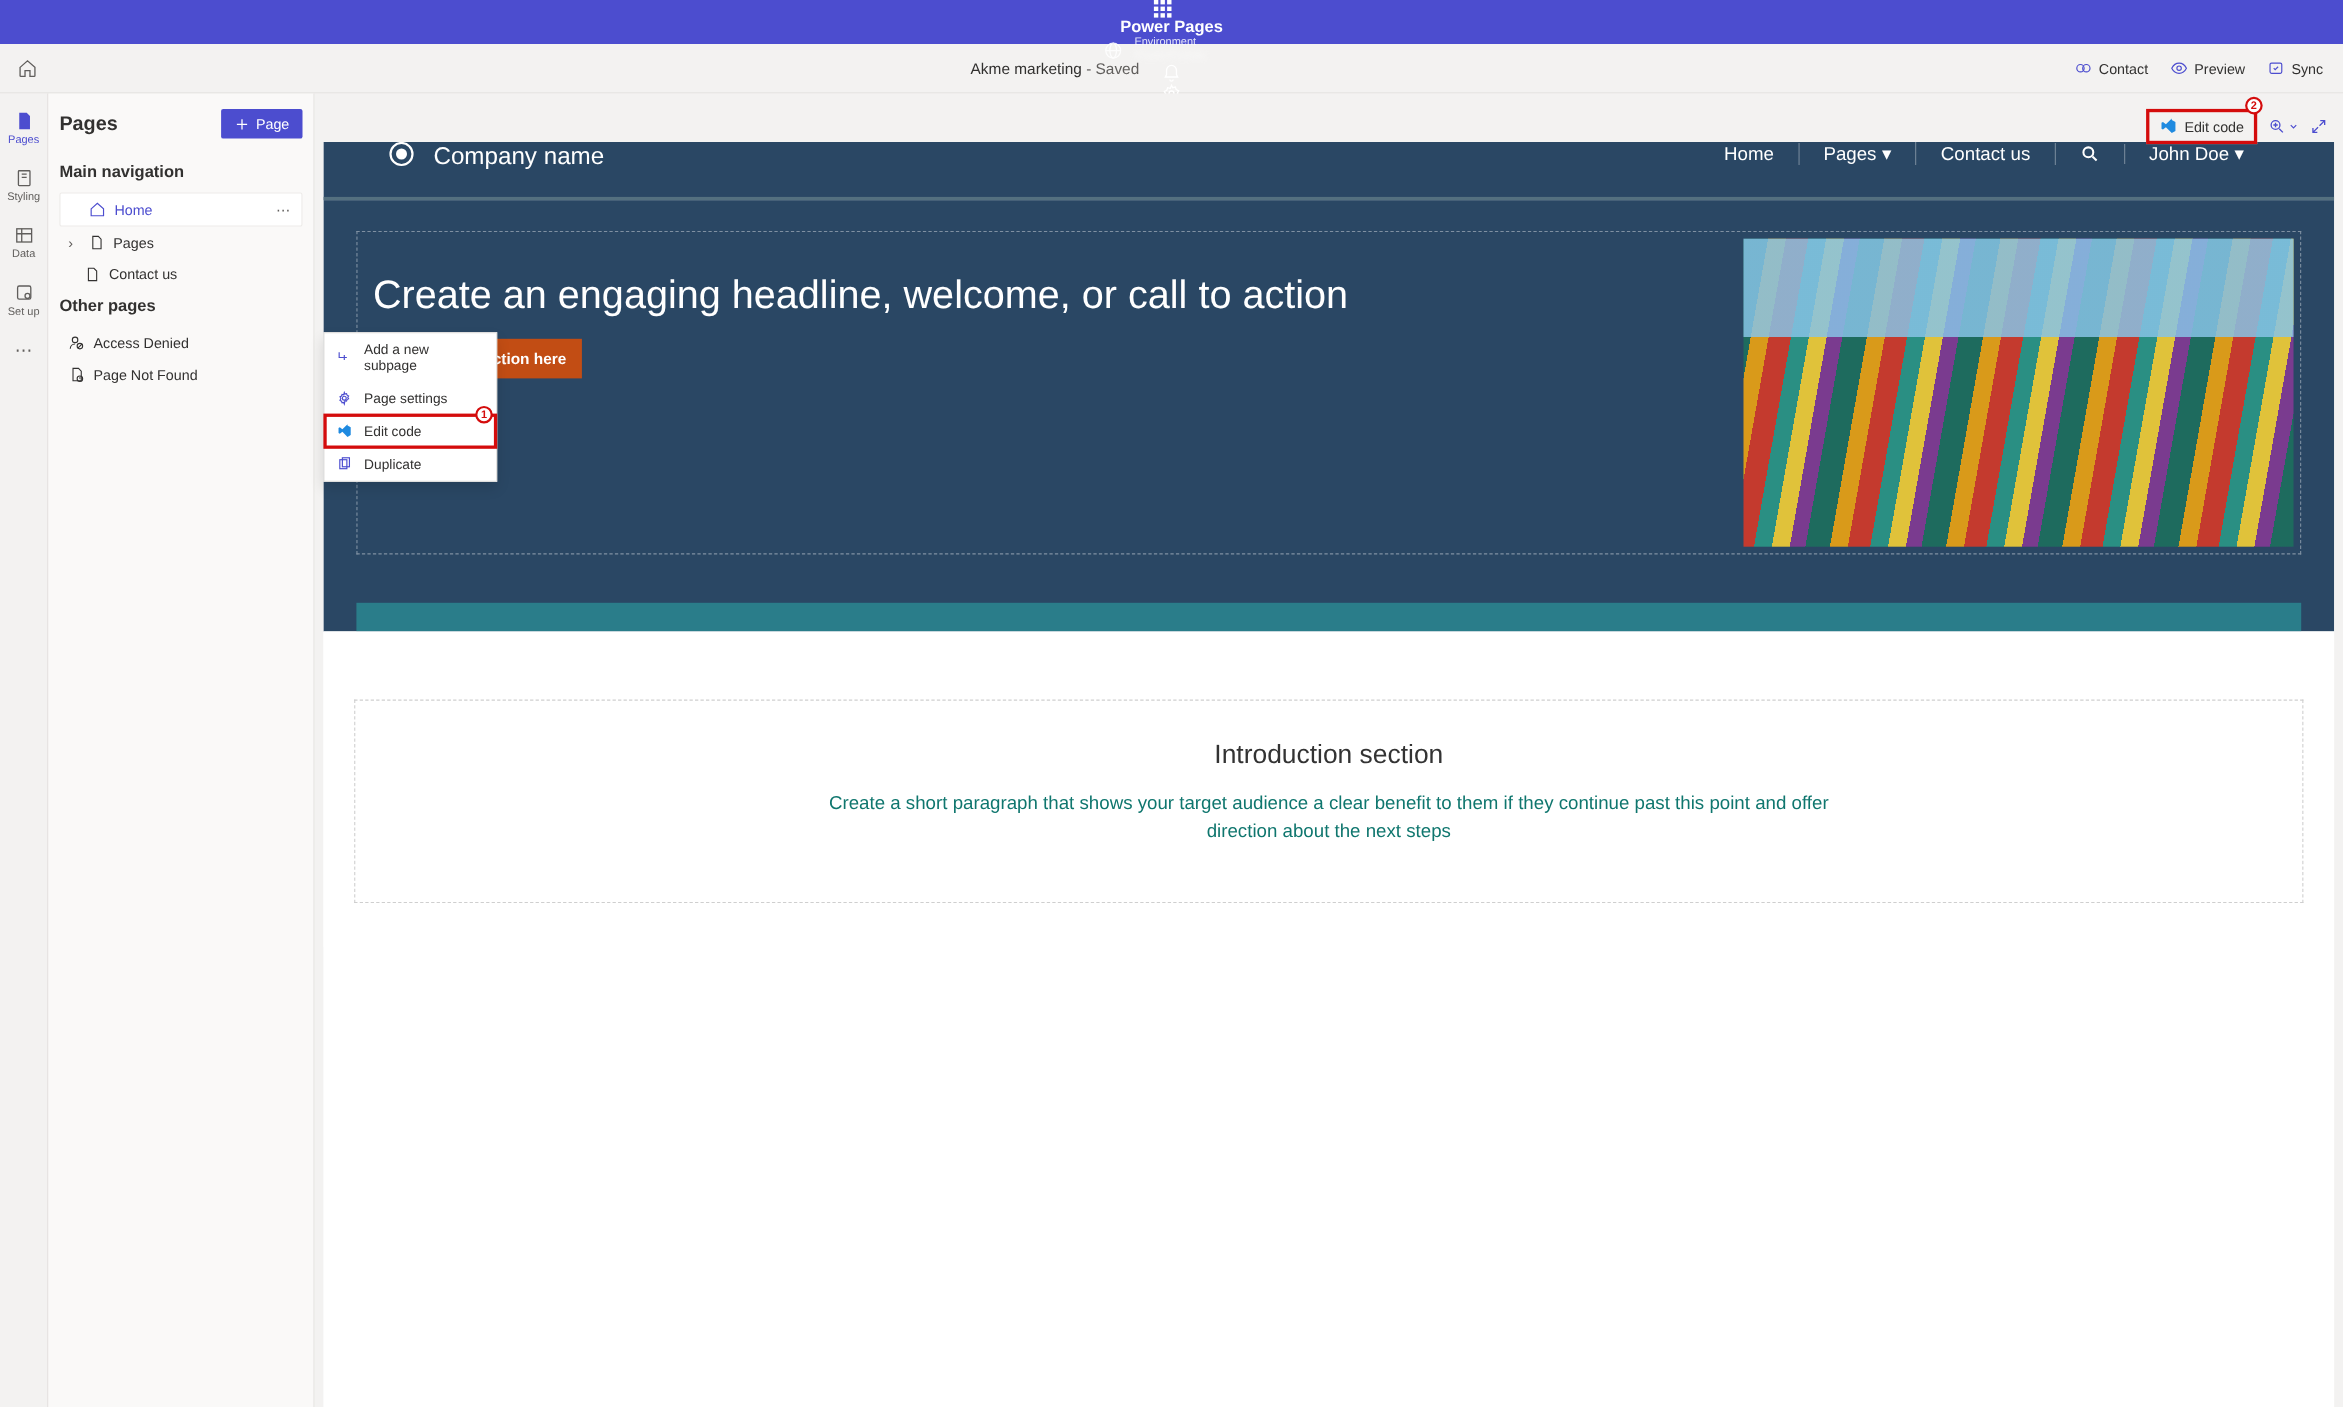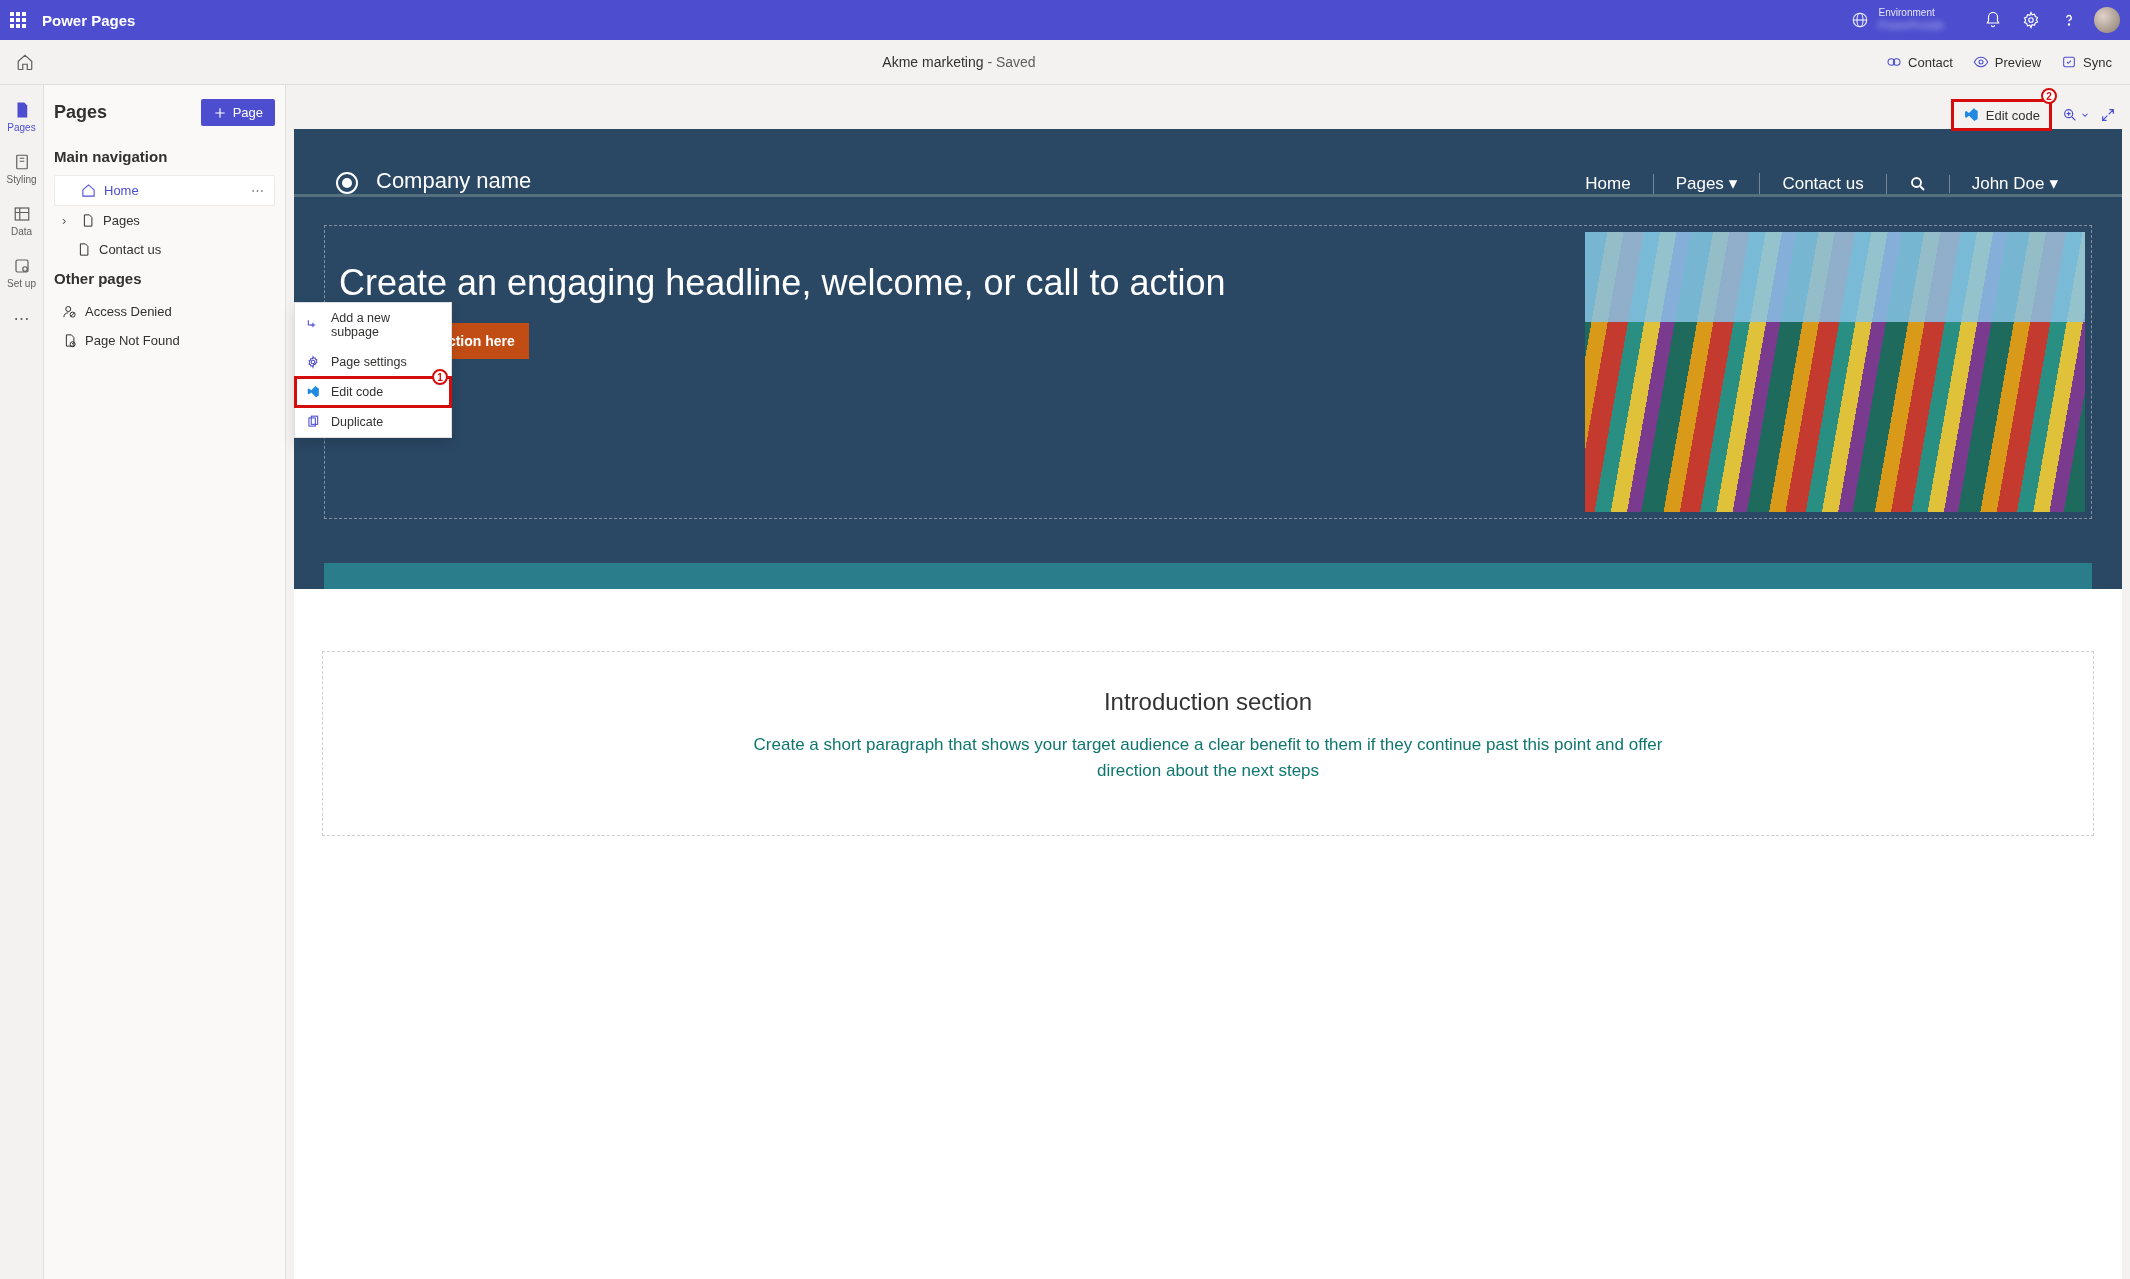--- a/index.html
+++ b/index.html
@@ -1,21 +1,21 @@
 <!DOCTYPE html>
 <html><head>
 <meta charset="utf-8">
 <style>
 * { margin: 0; padding: 0; box-sizing: border-box; font-family: "Segoe UI", Arial, sans-serif; }
 html, body { width: 100%; height: 100%; overflow: hidden; background: #f3f2f1; }
 
 
 .top-header {
   height: 40px; background: #4c4dcf; color: #fff;
-  display: flex; align-items: center; padding: 0 10px;
+  display: flex; align-items: center; padding: 0 10px; flex-direction: column;
 }
 .top-header .waffle { width: 18px; display: grid; grid-template-columns: repeat(3,4px); gap: 2px; margin-right: 14px; cursor: pointer;}
 .top-header .waffle span { width:4px; height:4px; background:#fff; }
 .top-header .brand { font-size: 15px; font-weight: 600; }
 .top-header .spacer { flex: 1; }
 .top-header .env { display:flex; align-items:center; gap:10px; margin-right: 30px; }
 .top-header .env-icon { opacity:.9; }
 .top-header .env-text { font-size: 11px; line-height: 1.2; }
 .top-header .env-text .lbl{ font-size:10px; opacity:.85;}
 .top-header .env-text .val{ filter: blur(3px); opacity:.6;}
@@ -78,21 +78,21 @@
 .edit-code-btn .ic{ color:#1f8ae0;}
 .zoom-ctrl{ color:#4c4dcf; cursor:pointer; display:flex; align-items:center; gap:2px;}
 .expand-ctrl{ color:#4c4dcf; cursor:pointer;}
 
 .site-frame {
   position:absolute; left:8px; right:8px; top:44px; bottom:0; background:#fff; overflow:auto;
 }
 
 
 .site-header{
-  background:#2a4764; color:#fff; height:68px; display:flex; align-items:flex-end; padding:0 42px; gap:18px;
+  background:#2a4764; color:#fff; height:53px; display:flex; align-items:flex-start; padding:0 60px; gap:18px;
   border-bottom:3px solid #54707f;
 }
 .site-logo{ width:22px; height:22px; border:2px solid #fff; border-radius:50%; display:flex; align-items:center; justify-content:center;}
 .site-logo::after{content:""; width:10px;height:10px;background:#fff;border-radius:50%;}
 .site-title{ font-size:22px; font-weight:400;}
 .site-nav{ margin-left:auto; display:flex; align-items:center; gap:0;}
 .site-nav .nl{ padding:0 22px; border-right:1px solid rgba(255,255,255,.35); font-size:17px; display:flex; align-items:center; gap:5px; cursor:pointer;}
 .site-nav .nl:last-child{border:none;}
 
 .hero{ background:#2a4764; padding:28px 30px 0; }

